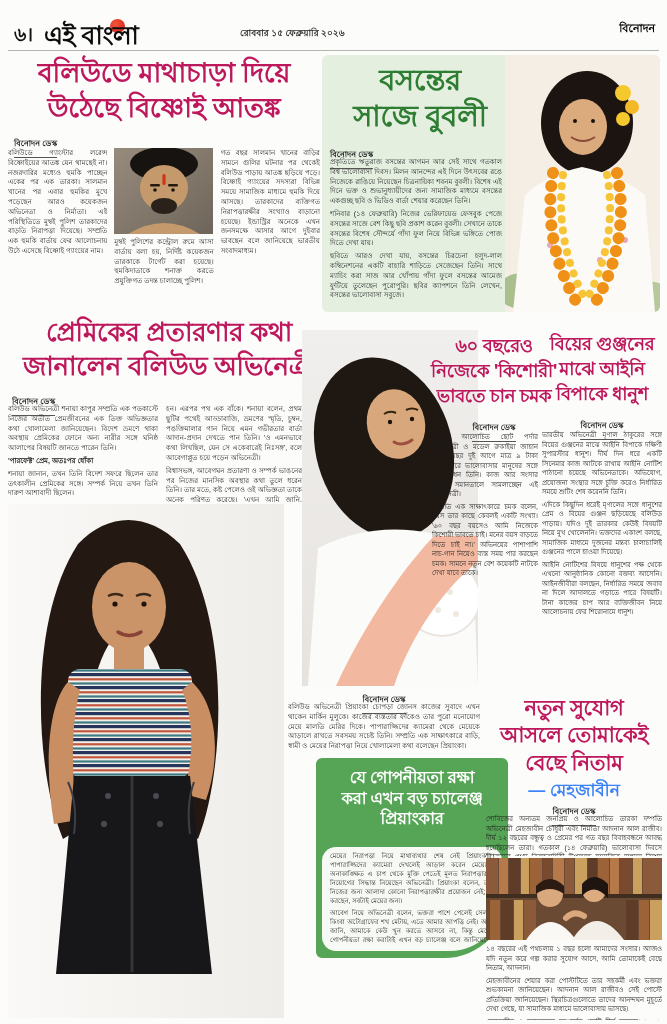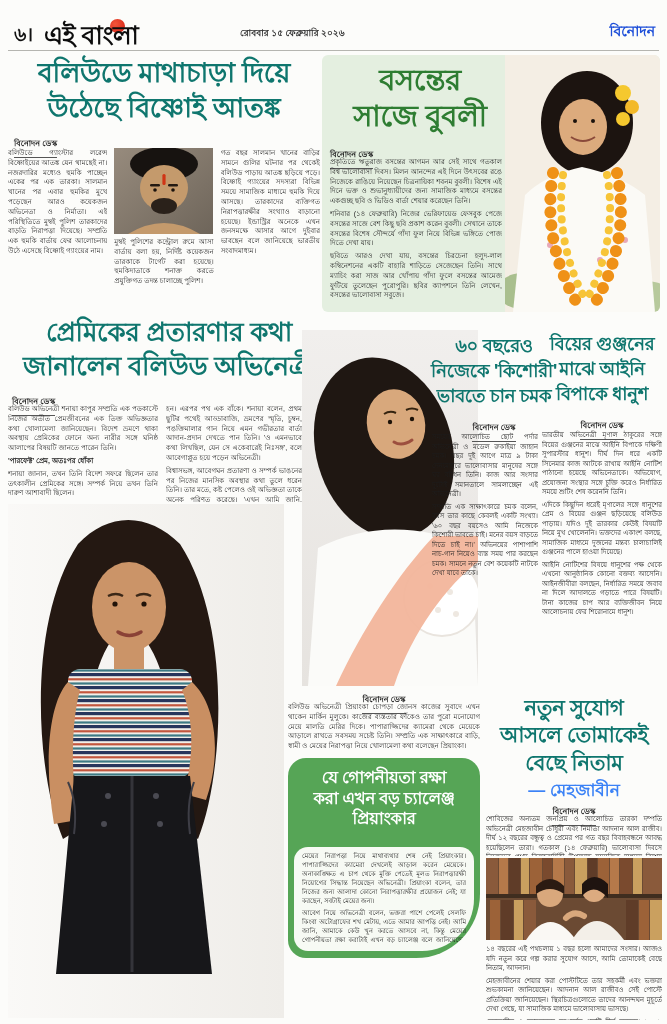--- a/index.html
+++ b/index.html
@@ -6,38 +6,38 @@
   .page{position:relative;width:667px;height:1024px;background:#fcfcfa;
         font-family:"Liberation Sans","DejaVu Sans",sans-serif;color:#161616;overflow:hidden;}
   .abs{position:absolute;}
   
   .masthead-row{left:0;top:16px;width:667px;height:34px;}
   .pagenum{position:absolute;left:14px;top:4px;font-size:19px;font-weight:bold;color:#111;}
   .logo{position:absolute;left:44px;top:0;font-size:25px;font-weight:800;color:#0d0d0d;z-index:1;letter-spacing:-0.5px;}
   .logo-dot{position:absolute;left:66px;top:3px;width:15px;height:14px;border-radius:50%;
             background:radial-gradient(circle at 35% 35%,#f2553a,#d31f12);z-index:-1;}
   .date{position:absolute;left:240px;top:10px;width:200px;text-align:left;font-size:9px;font-weight:bold;color:#333;}
-  .section-name{position:absolute;right:12px;top:4px;font-size:14px;font-weight:bold;color:#1d4ed8;}
+  .section-name{position:absolute;right:12px;top:4px;font-size:11px;font-weight:bold;color:#000000;}
   .header-rule{left:8px;top:50px;width:651px;border-top:1px solid #b5b5b0;}
   
-  .hl{font-weight:800;color:#0f766e;text-align:center;letter-spacing:-0.3px;}
+  .hl{font-weight:800;color:#be185d;text-align:center;letter-spacing:-0.3px;}
   .hl .ln{display:block;}
   .byline{font-size:8px;font-weight:bold;color:#222;border-bottom:1px solid #555;display:inline-block;padding-bottom:7px;}
   .bt{font-size:7px;line-height:1.4;text-align:justify;color:#1e1e1e;overflow:hidden;}
   .bt p{margin:0 0 3px 0;}
   .bt .subhead{font-weight:bold;}
   .cols3{display:flex;gap:7px;}
   .cols3 .c{flex:1;min-width:0;}
   .photo{overflow:hidden;line-height:0;}
   .photo svg{display:block;}
   
   .green-panel{background:#e4efe0;border-radius:6px;}
   .hl-green{color:#2e7d32;text-align:center;}
   
-  .qbox{background:#56a556;border-radius:18px;border-bottom-right-radius:64px;overflow:hidden;}
+  .qbox{background:#56a556;border-radius:6px;border-bottom-right-radius:64px;overflow:hidden;margin-left:28px;}
   .qbox-hl{margin-top:9px;font-size:16.5px;line-height:1.25;font-weight:800;color:#ffffff;text-align:center;letter-spacing:-0.3px;}
   .qbox-hl .ln{display:block;}
   .qbox-inner{position:absolute;left:6px;right:6px;bottom:7px;height:104px;background:#f7faf4;
               border-radius:14px;border-bottom-right-radius:52px;padding:5px 8px;box-sizing:border-box;}
   .qbox-inner .bt{font-size:6.5px;line-height:1.38;}
   .attr-line{font-weight:800;font-size:17px;text-align:center;color:#3b82f6;}
   .center{text-align:center;}
 </style>
 </head>
 <body>

